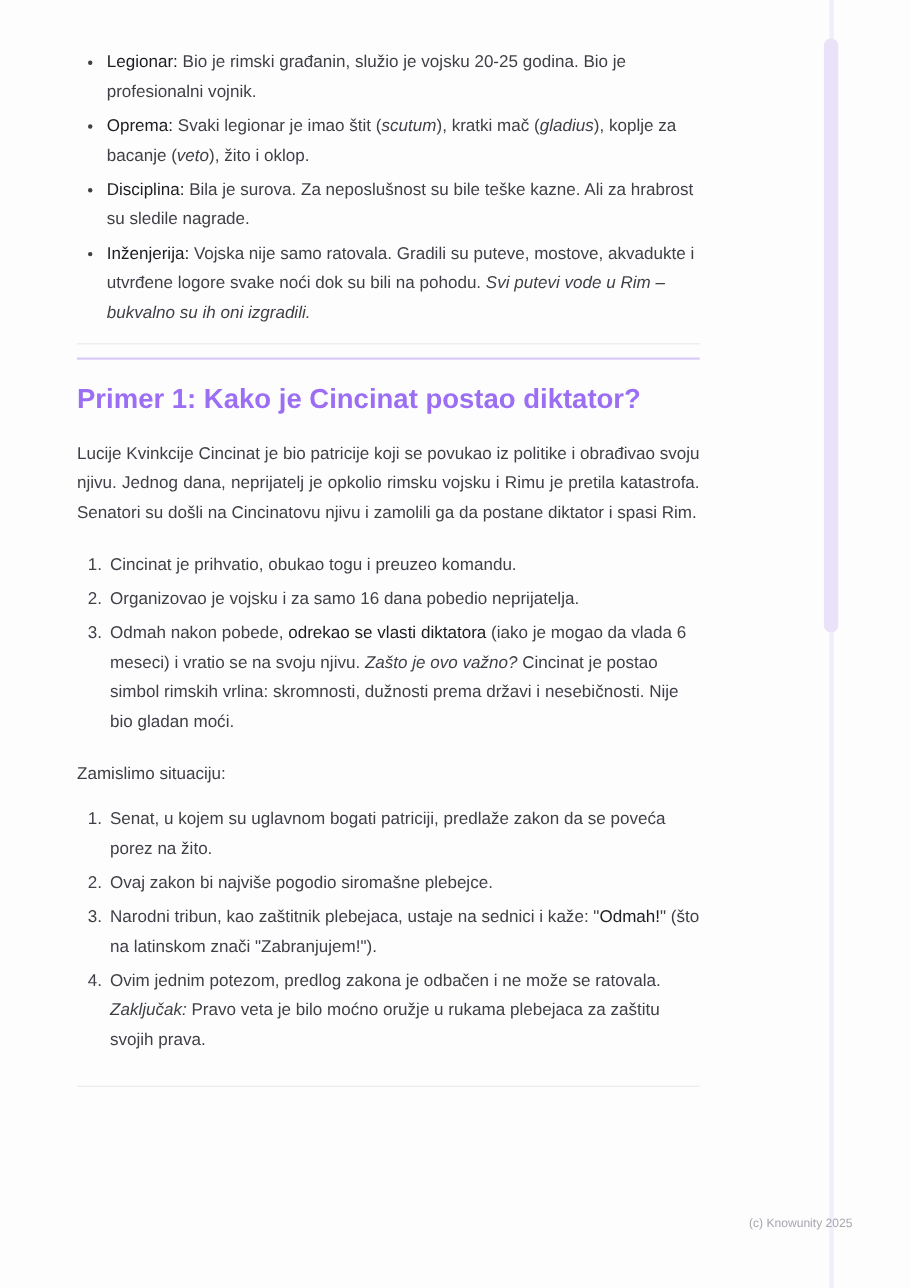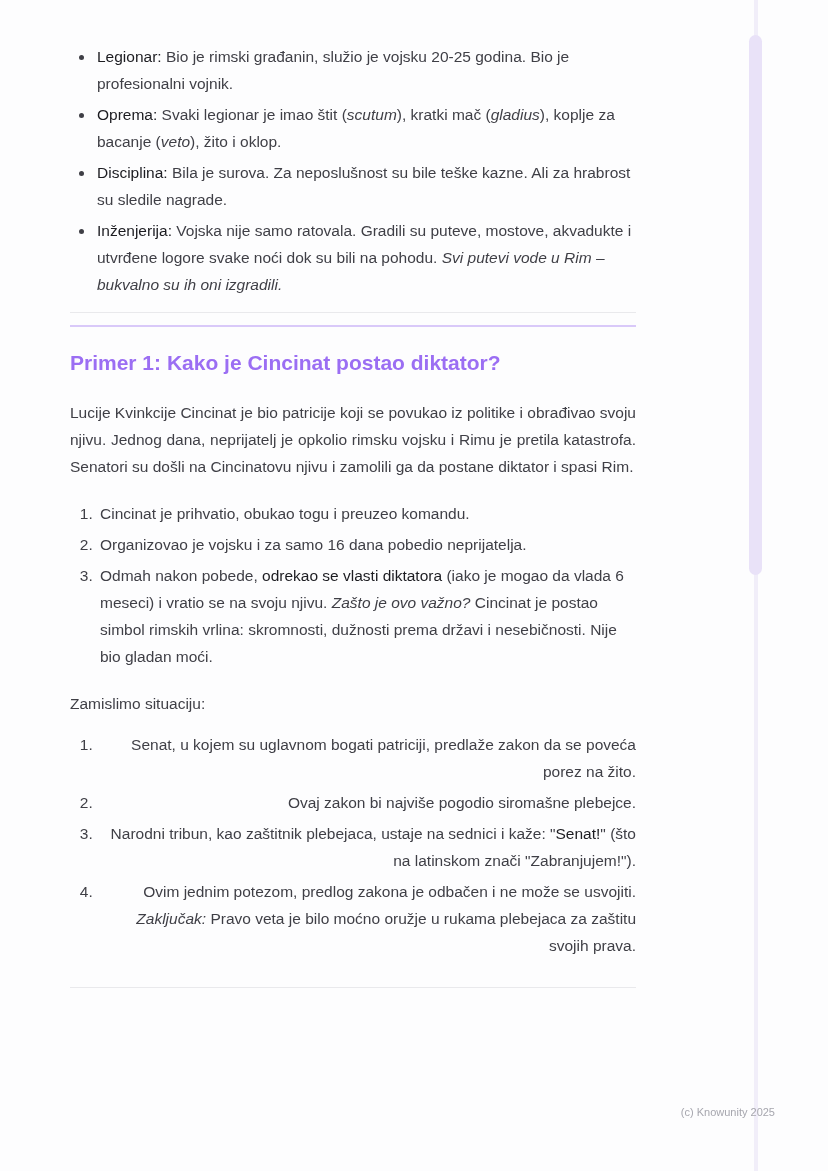--- a/index.html
+++ b/index.html
@@ -17,37 +17,37 @@
     left: 70px;
     top: 43px;
     width: 566px;
     color: var(--text, #3f3f46);
     font-size: 15.5px;
   }
   ul.bullets { margin: 0; padding: 0 0 0 25px; list-style: disc; }
   ul.bullets li { line-height: 27px; margin: 0 0 4px; padding-left: 2px; }
   ol.numbered { margin: 20px 0 0; padding: 0 0 0 27px; list-style: decimal; }
   ol.numbered li { line-height: 27px; margin: 0 0 4px; padding-left: 3px; }
-  ol.numbered.tight { margin-top: 14px; text-align: right; }
+  ol.numbered.tight { margin-top: 14px; }
   strong { font-weight: 400; color: var(--text_strong, #1c1c21); }
   em { font-style: italic; }
   hr.rule { border: 0; border-top: 1px solid var(--divider, #e9e9ec); margin: 14px 0 0; }
   hr.rule.purple { border-top: 2px solid var(--underline, #d9c9f9); margin-top: 12px; }
   hr.rule.end { margin-top: 28px; }
   h1 {
     margin: 34px 0 0;
     font-size: 30px;
     line-height: 36px;
     font-weight: 700;
     letter-spacing: -0.5px;
     color: var(--heading, #7c3aed);
   }
   h2 {
     margin: 24px 0 0;
-    font-size: 21px;
+    font-size: 25px;
     line-height: 24px;
     font-weight: 700;
     color: var(--subheading, #9b6ef3);
   }
   p.body-text { margin: 20px 0 0; line-height: 27px; }
   p.justify { text-align: justify; margin-top: 24px; }
   .copyright {
     position: absolute;
     right: 53px;
     bottom: 53px;
@@ -104,22 +104,22 @@
       <li><span>Organizovao je vojsku i za samo 16 dana pobedio neprijatelja.</span></li>
       <li><span>Odmah nakon pobede, </span><strong>odrekao se vlasti diktatora</strong><span> (iako je mogao da vlada 6 meseci) i vratio se na svoju njivu. </span><em>Zašto je ovo važno?</em><span> Cincinat je postao simbol rimskih vrlina: skromnosti, dužnosti prema državi i nesebičnosti. Nije bio gladan moći.</span></li>
     </ol>
 
 
     <p class="body-text">Zamislimo situaciju:</p>
 
     <ol class="numbered tight">
       <li><span>Senat, u kojem su uglavnom bogati patriciji, predlaže zakon da se poveća porez na žito.</span></li>
       <li><span>Ovaj zakon bi najviše pogodio siromašne plebejce.</span></li>
-      <li><span>Narodni tribun, kao zaštitnik plebejaca, ustaje na sednici i kaže: "</span><strong>Senat!</strong><span>" (što na latinskom znači "Zabranjujem!").</span></li>
-      <li><span>Ovim jednim potezom, predlog zakona je odbačen i ne može se usvojiti. </span><em>Zaključak:</em><span> Pravo veta je bilo moćno oružje u rukama plebejaca za zaštitu svojih prava.</span></li>
+      <li><span>Narodni tribun, kao zaštitnik plebejaca, ustaje na sednici i kaže: "</span><strong>Odmah!</strong><span>" (što na latinskom znači "Zabranjujem!").</span></li>
+      <li><span>Ovim jednim potezom, predlog zakona je odbačen i ne može se ratovala. </span><em>Zaključak:</em><span> Pravo veta je bilo moćno oružje u rukama plebejaca za zaštitu svojih prava.</span></li>
     </ol>
 
     <hr class="rule end">
 
   </div>
 
   <div class="copyright">(c) Knowunity 2025</div>
 
 </div>
 

